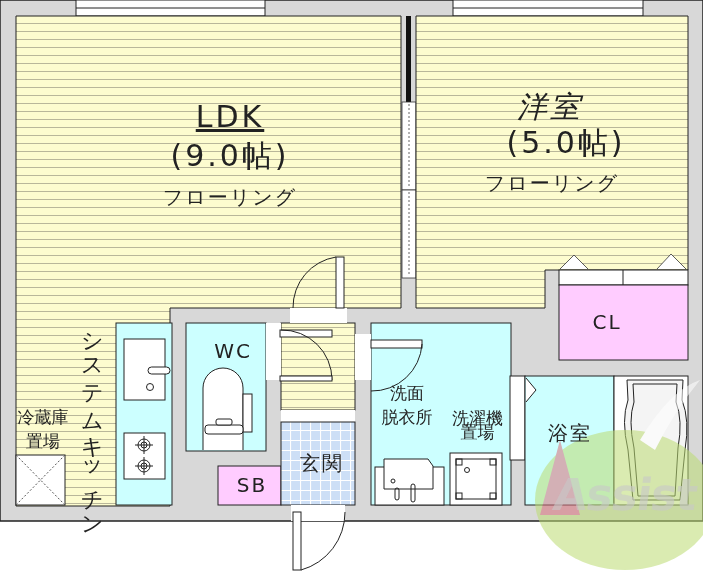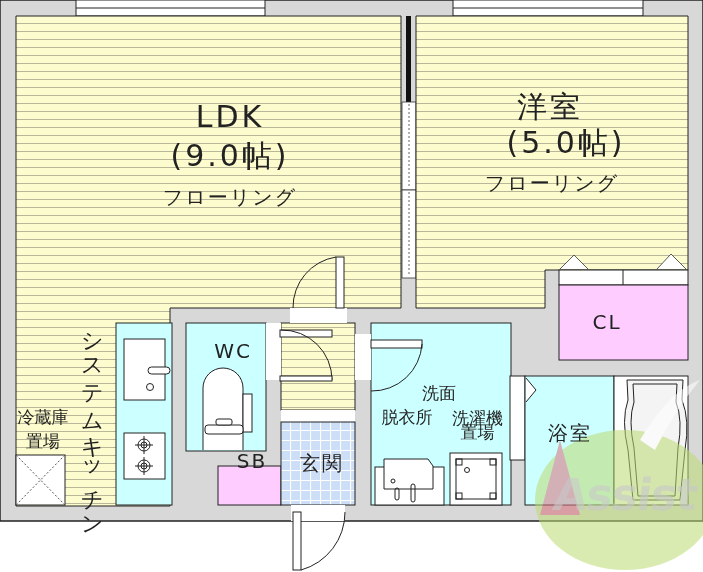--- a/index.html
+++ b/index.html
@@ -125,39 +125,39 @@
   <rect x="293" y="512" width="8" height="58" fill="#fff" stroke="#222"></rect>
   <path d="M301 570 A60 60 0 0 0 345 512" fill="none" stroke="#222"></path>
 
   <g opacity="0.55">
     <ellipse cx="625" cy="500" rx="90" ry="70" fill="#bcdc73"></ellipse>
     <path d="M540 515 L560 440 L580 515 Z" fill="#d9707a"></path>
     <path d="M640 440 Q670 390 700 380 Q675 410 655 450 Z" fill="#ffffff"></path>
   </g>
 </svg>
 
-<div class="lbl big" style="left:160px; top:100px; width:140px;">LDK</div>
+<div class="lbl big" style="left:160px; top:100px; width:140px;text-decoration:underline;">LDK</div>
 <div class="lbl big" style="left:130px; top:139px; width:200px;">(9.0帖)</div>
 <div class="lbl mid" style="left:110px; top:186px; width:240px;">フローリング</div>
 
-<div class="lbl big" style="left:490px; top:90px; width:120px;">洋室</div>
+<div class="lbl big" style="left:490px; top:90px; width:120px;font-style:italic;">洋室</div>
 <div class="lbl big" style="left:471px; top:126px; width:190px;">(5.0帖)</div>
 <div class="lbl mid" style="left:432px; top:172px; width:240px;">フローリング</div>
 
 <div class="lbl mid" style="left:572px; top:311px; width:70px;">CL</div>
 
 <div class="lbl vert" style="left:80px; top:318px;">システムキッチン</div>
 
 <div class="lbl sm" style="left:12px; top:408px; width:62px;">冷蔵庫</div>
 <div class="lbl sm" style="left:12px; top:432px; width:62px;">置場</div>
 
 <div class="lbl mid" style="left:203px; top:340px; width:60px;">WC</div>
-<div class="lbl mid" style="left:218px; top:450px; width:68px;">SB</div>
+<div class="lbl mid" style="left:218px; top:474px; width:68px;">SB</div>
 <div class="lbl mid" style="left:281px; top:452px; width:82px;">玄関</div>
 
-<div class="lbl sm" style="left:372px; top:384px; width:70px;padding-left:32px;">洗面</div>
+<div class="lbl sm" style="left:372px; top:384px; width:70px;">洗面</div>
 <div class="lbl sm" style="left:372px; top:408px; width:70px;font-family:Liberation Serif, serif;">脱衣所</div>
 <div class="lbl sm" style="left:440px; top:409px; width:75px;">洗濯機</div>
 <div class="lbl sm" style="left:440px; top:423px; width:75px;">置場</div>
 
 <div class="lbl mid" style="left:535px; top:422px; width:70px;">浴室</div>
 
 <div class="lbl" style="left:545px; top:470px; width:160px; font-size:44px; font-weight:bold; color:rgba(200,200,200,0.6); letter-spacing:-1px; transform:skewX(-8deg);">Assist</div>
 
 </body></html>

